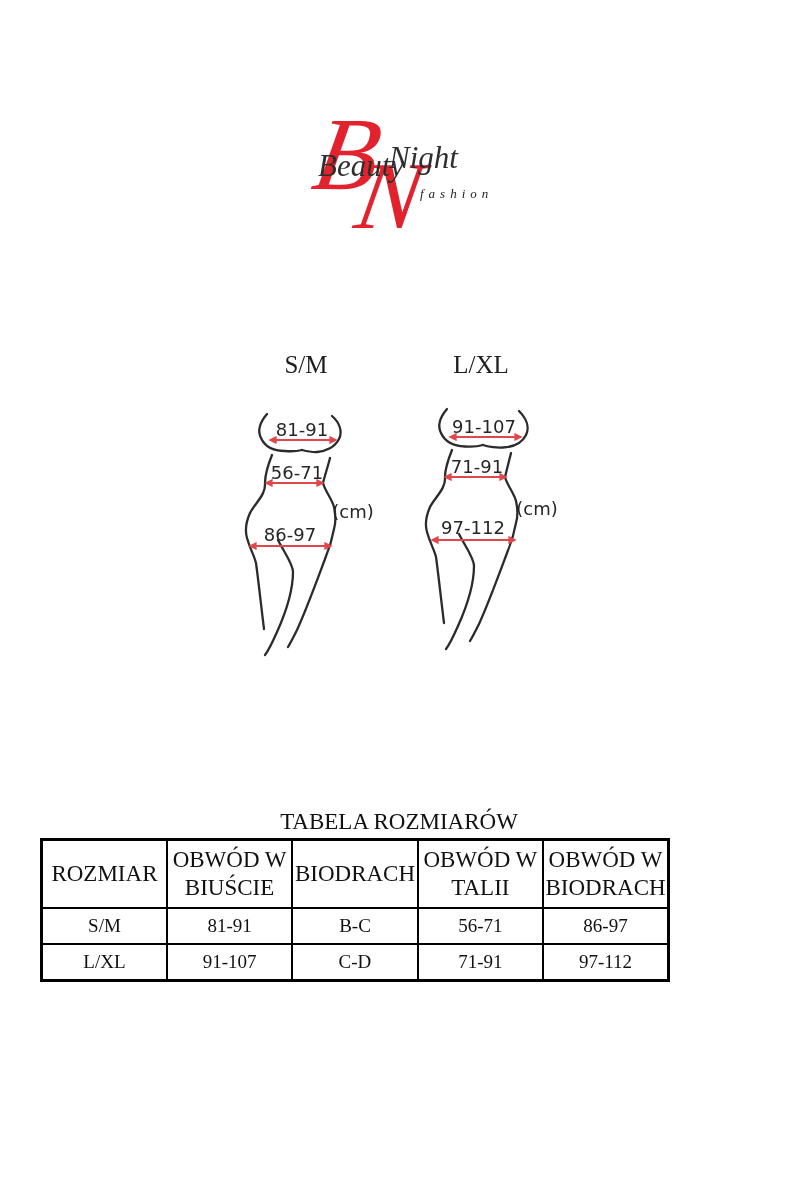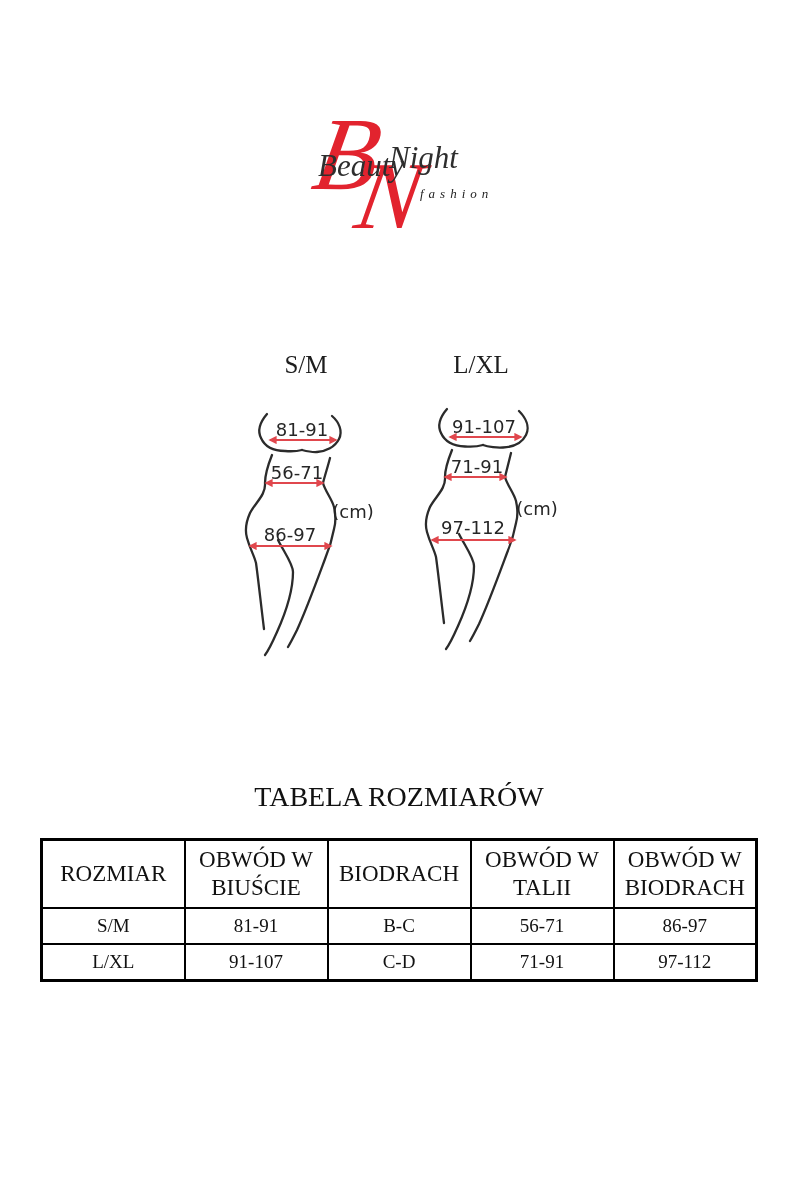--- a/index.html
+++ b/index.html
@@ -26,23 +26,23 @@
   
   .figure{position:absolute;}
   .figure-sm{left:240px;top:405px;width:140px;height:255px;}
   .figure-lxl{left:415px;top:403px;width:150px;height:255px;}
   .body-line{fill:none;stroke:var(--ink,#2b2b2b);stroke-width:2.3;stroke-linecap:round;}
   .arrow{stroke:var(--arrow-red,#e0474d);stroke-width:1.8;}
   .arrow-head{fill:var(--arrow-red,#e0474d);}
   .meas{font-family:"DejaVu Sans",sans-serif;font-size:18px;fill:#262626;}
   .unit{font-family:"DejaVu Sans",sans-serif;font-size:18px;fill:#262626;}
   
-  .table-title{position:absolute;left:399px;top:781px;transform:translateX(-50%);
-               font-size:28px;color:#111;white-space:nowrap;}
-  .size-table{position:absolute;left:40px;top:838px;width:718px;
+  .table-title{position:absolute;left:399px;top:809px;transform:translateX(-50%);
+               font-size:23px;color:#111;white-space:nowrap;}
+  .size-table{position:absolute;left:40px;top:838px;width:630px;
               border-collapse:collapse;table-layout:fixed;text-align:center;
               border:3px solid #000;}
   .size-table th,.size-table td{border:2px solid #000;padding:0;}
   .size-table th{font-weight:normal;font-size:23px;line-height:1.22;height:66px;color:#111;}
   .size-table td{font-size:19px;height:34px;color:#111;}
 </style>
 </head>
 <body>
 
 <div class="page">

